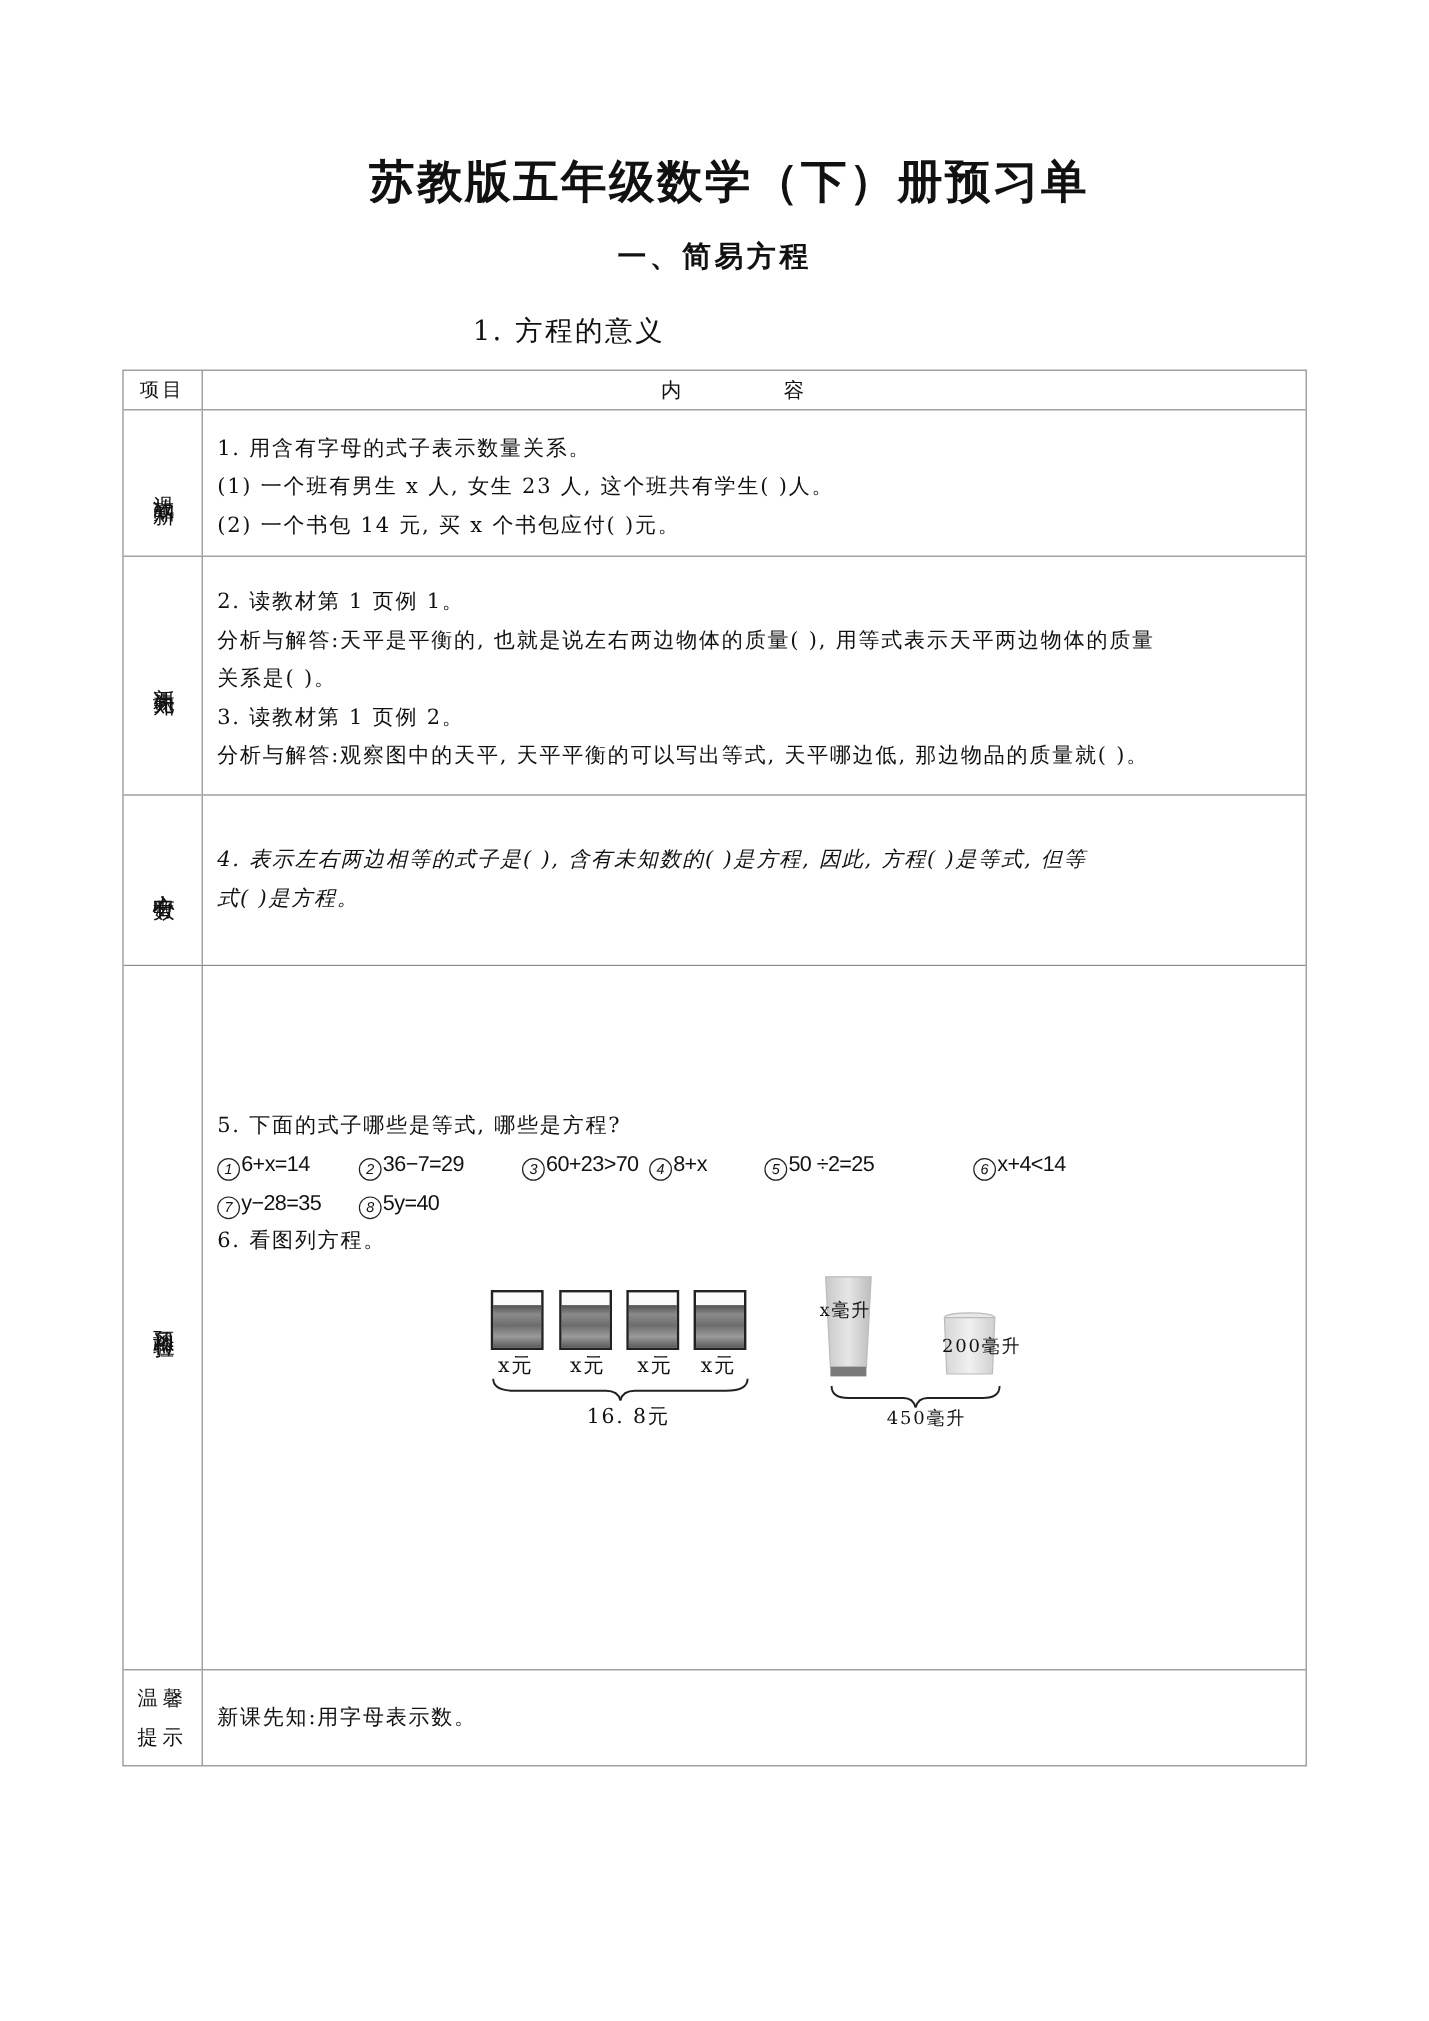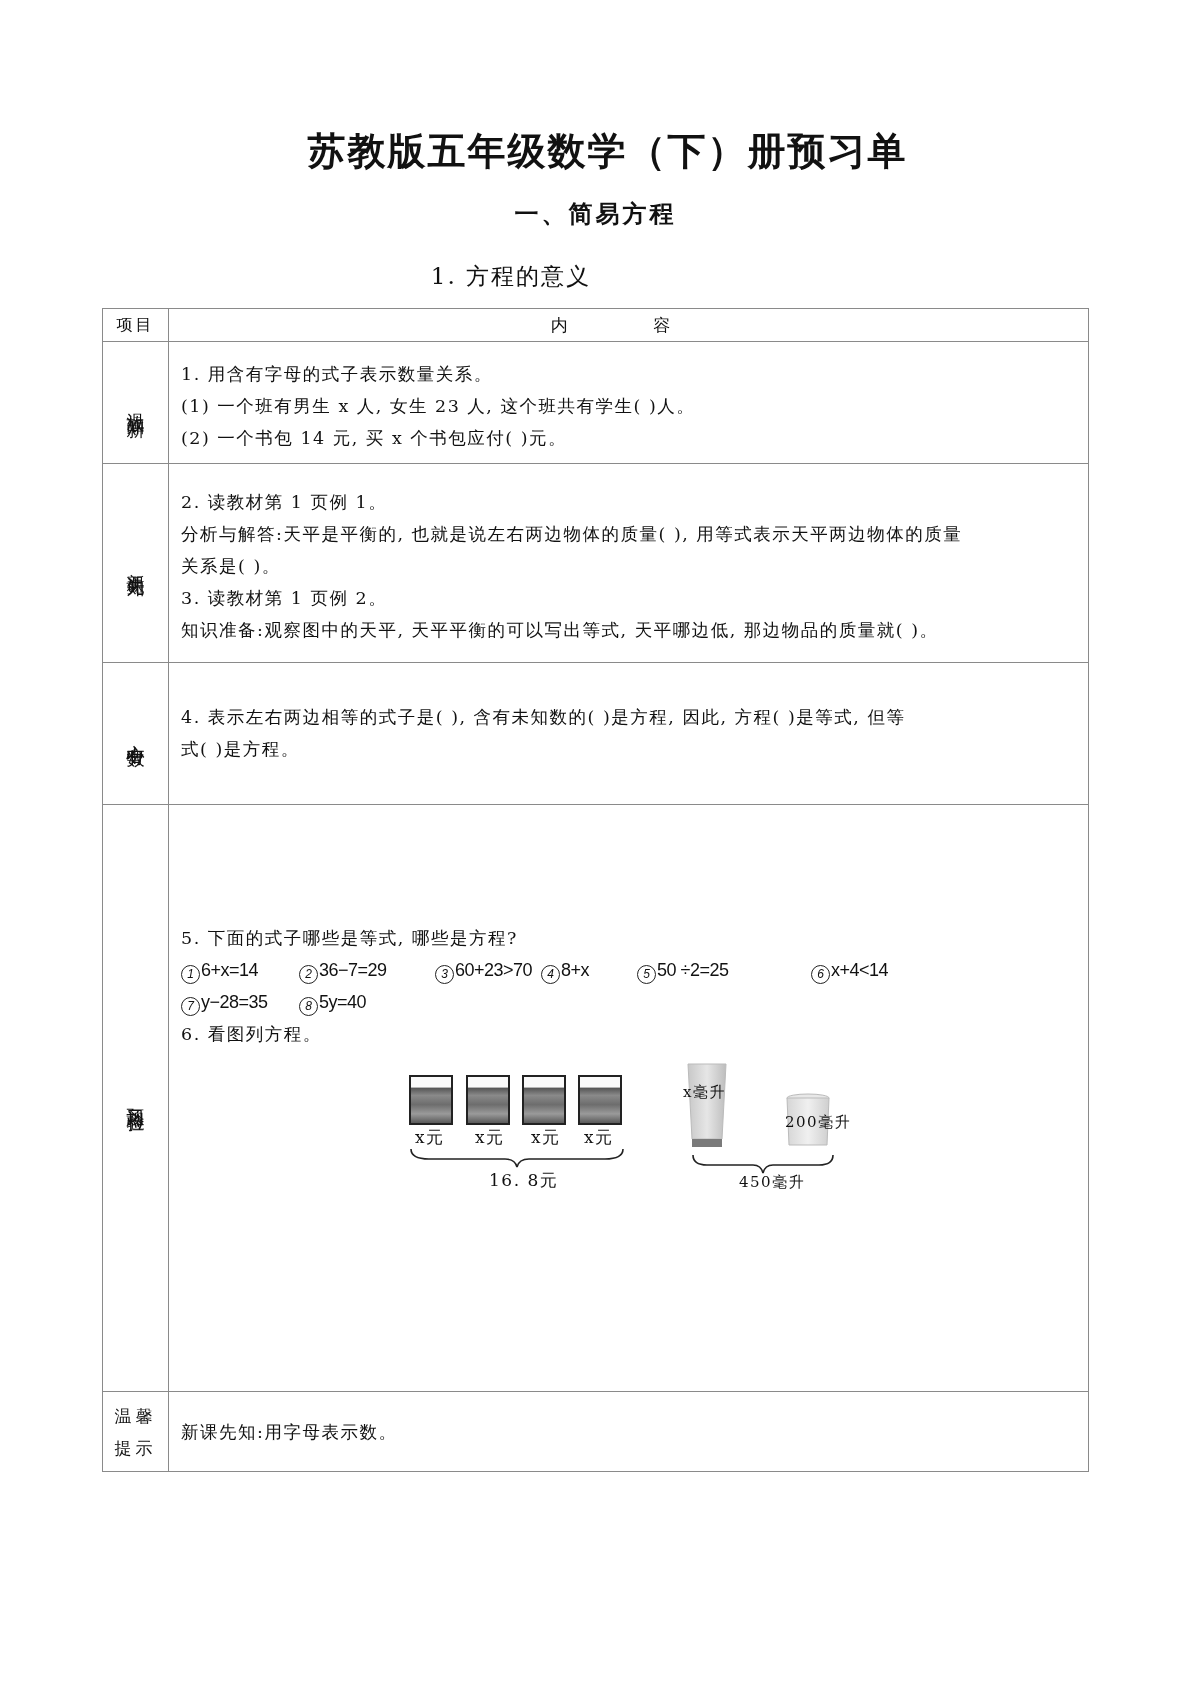--- a/index.html
+++ b/index.html
@@ -3,21 +3,21 @@
 <meta charset="utf-8">
 <style>
   html, body { margin:0; padding:0; background:#ffffff; }
   body { width:1191px; height:1684px; position:relative; overflow:hidden;
          font-family:"DejaVu Serif", "Liberation Serif", serif; color:#111; }
   .title { position:absolute; left:12px; width:1191px; top:128px; text-align:center;
            font-size:38px; font-weight:bold; letter-spacing:2px; line-height:46px; }
   .subtitle { position:absolute; left:0; width:1191px; top:198px; text-align:center;
               font-size:24px; font-weight:bold; letter-spacing:3px; line-height:32px; }
   .section { position:absolute; left:0; width:948px; top:260px; text-align:center;
-             font-size:23px; letter-spacing:2px; line-height:32px;padding-left:37px; }
+             font-size:23px; letter-spacing:2px; line-height:32px; }
   .tbl { position:absolute; left:102px; top:308px; width:987px; border:1.5px solid #8a8a8a; box-sizing:border-box; }
   .row { display:flex; border-top:1.5px solid #8a8a8a; box-sizing:border-box; }
   .row:first-child { border-top:none; }
   .lab { width:66px; flex:none; border-right:1.5px solid #8a8a8a; display:flex; align-items:center; justify-content:center; box-sizing:border-box; }
   .lab-v { writing-mode:vertical-rl; font-size:18px; letter-spacing:2px; font-family:"DejaVu Sans","Liberation Sans",sans-serif; }
   .lab-h { font-size:17px; text-align:center; line-height:32px; letter-spacing:4px; }
   .cont { flex:1; padding-left:12px; padding-right:8px; box-sizing:border-box; font-size:17.5px; letter-spacing:1.5px; }
   .line { line-height:32px; white-space:nowrap; }
   .hdr-lab { font-size:16px; letter-spacing:3px; }
   .hdr-cont { display:flex; align-items:center; justify-content:center; font-size:17px; letter-spacing:40px; }
@@ -59,29 +59,29 @@
 
   <div class="row" style="height:199px;">
     <div class="lab">
         <span class="lab-v">新课先知</span>
       </div>
     <div class="cont" style="padding-top:22px;">
       <div class="line">2. 读教材第 1 页例 1。</div>
       <div class="line">分析与解答:天平是平衡的, 也就是说左右两边物体的质量(      ), 用等式表示天平两边物体的质量</div>
       <div class="line">关系是(          )。</div>
       <div class="line">3. 读教材第 1 页例 2。</div>
-      <div class="line">知识准备:观察图中的天平, 天平平衡的可以写出等式, 天平哪边低, 那边物品的质量就(      )。</div>
+      <div class="line">分析与解答:观察图中的天平, 天平平衡的可以写出等式, 天平哪边低, 那边物品的质量就(      )。</div>
     </div>
   </div>
 
   <div class="row" style="height:142px;">
     <div class="lab">
         <span class="lab-v">心中有数</span>
       </div>
-    <div class="cont" style="padding-top:38px;">
+    <div class="cont" style="padding-top:38px;font-style:italic;">
       <div class="line">4. 表示左右两边相等的式子是(      ), 含有未知数的(      )是方程, 因此, 方程(      )是等式, 但等</div>
       <div class="line">式(      )是方程。</div>
     </div>
   </div>
 
   <div class="row" style="height:587px; position:relative;">
     <div class="lab">
         <span class="lab-v">预习检验</span>
       </div>
     <div class="cont" style="padding-top:117px; position:relative;">

